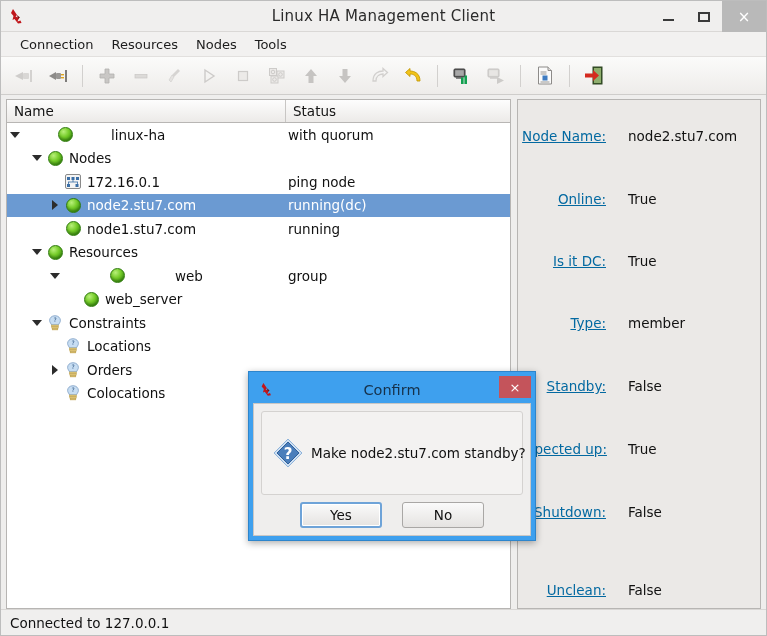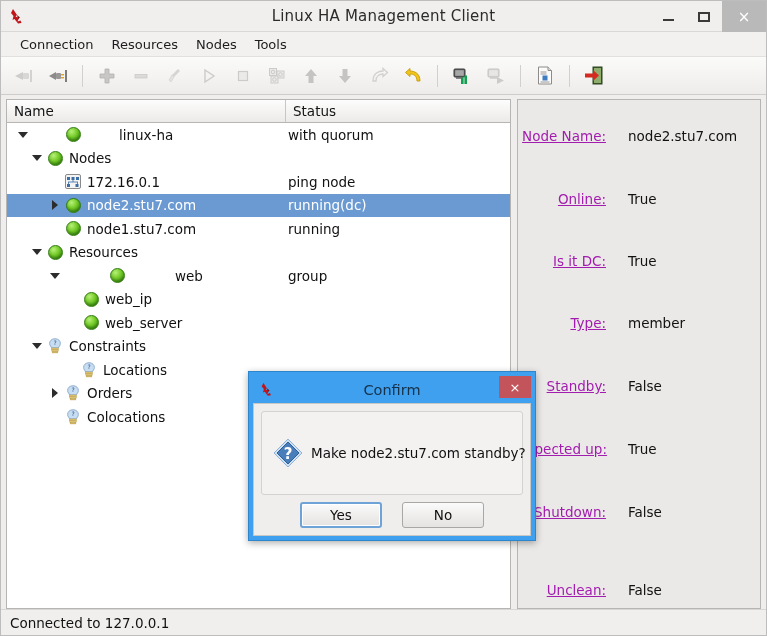--- a/index.html
+++ b/index.html
@@ -183,21 +183,21 @@
   
   .detail-grid { position: relative; width: 100%; height: 100%; }
   .drow {
     position: absolute;
     left: 0; right: 0;
     display: flex; align-items: flex-start;
   }
   .dkey {
     width: 88px;
     text-align: right;
-    color: #a21caf;
+    color: #0369a1;
     font-size: 13.5px;
     text-decoration: underline;
     white-space: nowrap;
   }
   .dval {
     margin-left: 22px;
     font-size: 13.5px;
     color: #111111;
     white-space: nowrap;
   }
@@ -445,21 +445,21 @@
 
   <div class="body">
 
     <div class="left-pane">
       <div class="tree-head">
         <div class="th name">Name</div>
         <div class="th status">Status</div>
       </div>
       <div class="tree-rows" id="tree-rows">
           <div class="row">
-            <div class="cell-name" style="padding-left: 8px; gap: 32px;">
+            <div class="cell-name" style="padding-left: 0; gap: 32px;">
               <span class="twisty open">
                 <i></i>
               </span>
               <span class="icon-slot">
                 <span class="ball"></span>
               </span>
               <span class="lbl">linux-ha</span>
             </div>
             <div class="cell-status">with quorum</div>
           </div>
@@ -542,30 +542,20 @@
               <span class="lbl">web</span>
             </div>
             <div class="cell-status">group</div>
           </div>
           <div class="row">
             <div class="cell-name" style="padding-left: 58px;">
               <span class="twisty"></span>
               <span class="icon-slot">
                 <span class="ball"></span>
               </span>
-              <span class="lbl">web_ip</span>
-            </div>
-            <div class="cell-status"></div>
-          </div>
-          <div class="row">
-            <div class="cell-name" style="padding-left: 58px;">
-              <span class="twisty"></span>
-              <span class="icon-slot">
-                <span class="ball"></span>
-              </span>
               <span class="lbl">web_server</span>
             </div>
             <div class="cell-status"></div>
           </div>
           <div class="row">
             <div class="cell-name" style="padding-left: 22px;">
               <span class="twisty open">
                 <i></i>
               </span>
               <span class="icon-slot">
@@ -575,21 +565,21 @@
                   <rect x="3.6" y="10" width="6.8" height="1.4" fill="#e2c879" stroke="#b99c46" stroke-width="0.5"></rect>
                   <rect x="3.8" y="11.7" width="6.4" height="1.4" fill="#e2c879" stroke="#b99c46" stroke-width="0.5"></rect>
                   <rect x="4.2" y="13.4" width="5.6" height="1.5" fill="#d8bb68" stroke="#b99c46" stroke-width="0.5"></rect>
                 </svg>
               </span>
               <span class="lbl">Constraints</span>
             </div>
             <div class="cell-status"></div>
           </div>
           <div class="row">
-            <div class="cell-name" style="padding-left: 56px;">
+            <div class="cell-name" style="padding-left: 40px;">
               <span class="twisty"></span>
               <span class="icon-slot">
                 <svg class="bulb" width="14" height="16" viewBox="0 0 14 16">
                   <path d="M7 0.7 C3.6 0.7 1.6 3 1.6 5.4 C1.6 7.3 3 8.6 3.6 9.9 L10.4 9.9 C11 8.6 12.4 7.3 12.4 5.4 C12.4 3 10.4 0.7 7 0.7 Z" fill="#c7ddf2" stroke="#7c9ec4" stroke-width="0.8"></path>
                   <text x="7" y="7.4" font-family="DejaVu Sans, sans-serif" font-size="6" fill="#27507f" text-anchor="middle">?</text>
                   <rect x="3.6" y="10" width="6.8" height="1.4" fill="#e2c879" stroke="#b99c46" stroke-width="0.5"></rect>
                   <rect x="3.8" y="11.7" width="6.4" height="1.4" fill="#e2c879" stroke="#b99c46" stroke-width="0.5"></rect>
                   <rect x="4.2" y="13.4" width="5.6" height="1.5" fill="#d8bb68" stroke="#b99c46" stroke-width="0.5"></rect>
                 </svg>
               </span>

